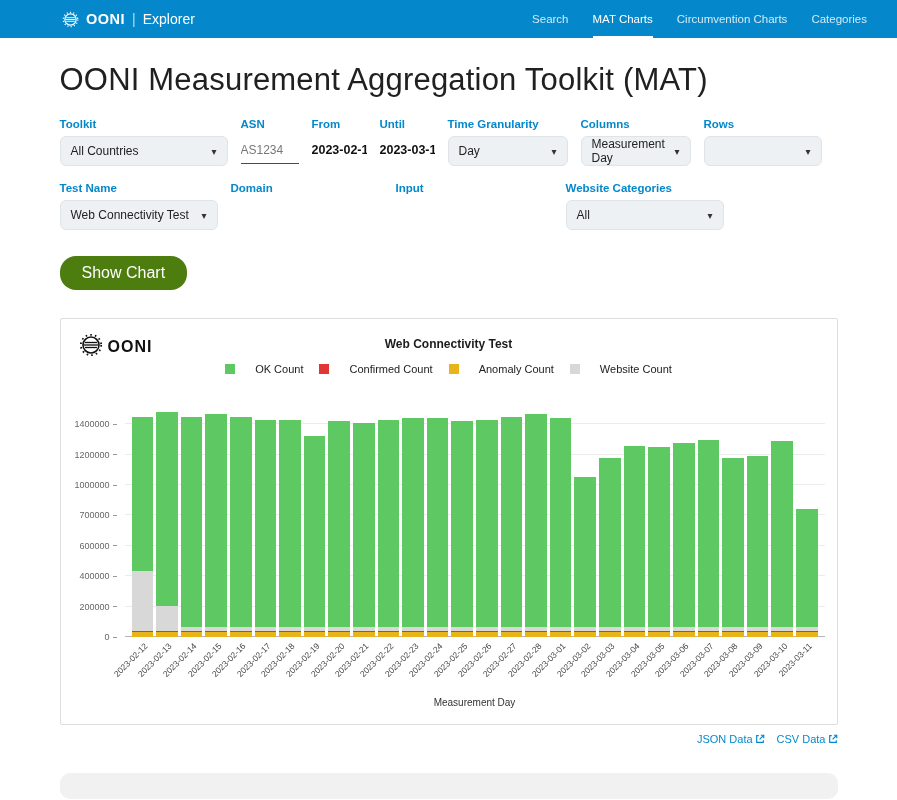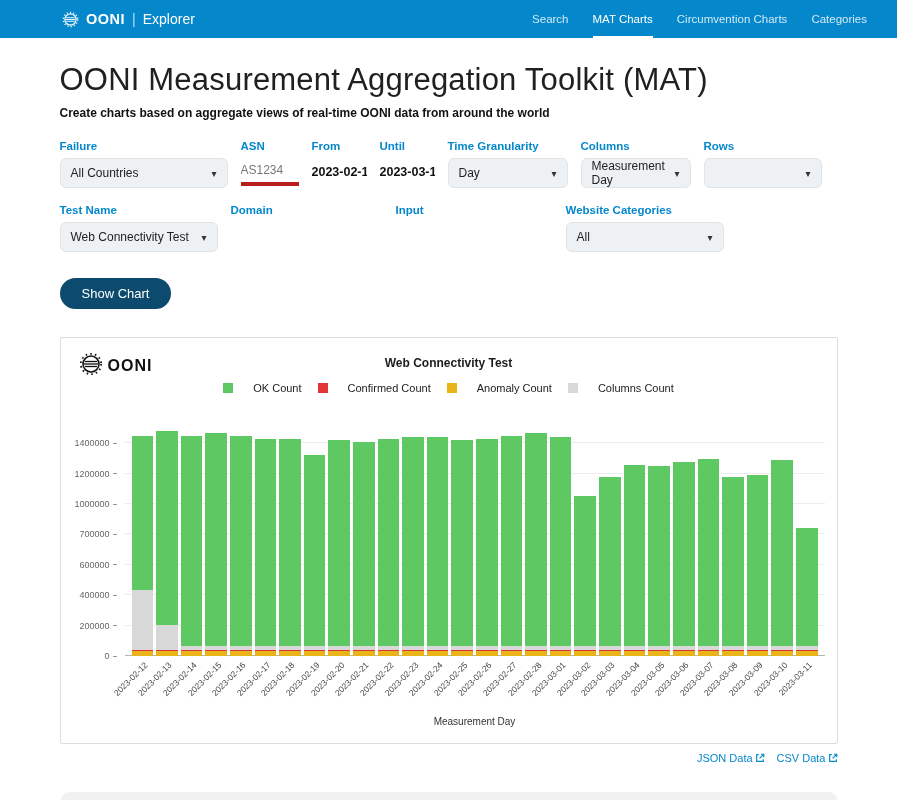--- a/index.html
+++ b/index.html
@@ -41,41 +41,41 @@
   .form-row { display: flex; gap: 13px; margin-bottom: 16px; align-items: flex-start; }
   .field { display: flex; flex-direction: column; }
   .field-label { color: #0588CB; font-size: 11.5px; font-weight: 700; margin-bottom: 6px; }
   .select {
     background: #eef1f4; border: 1px solid #e0e4e8; border-radius: 6px;
     height: 30px; display: flex; align-items: center; justify-content: space-between;
     padding: 0 10px; font-size: 12px; color: #222; cursor: pointer;
   }
   .select .caret { font-size: 10px; color: #333; margin-left: 6px; }
   .txt-input {
-    border: none; border-bottom: 4px solid #b91c1c; background: transparent;
+    border: none; border-bottom: 1px solid #b91c1c; background: transparent;
     height: 28px; font-size: 12px; color: #777; width: 100%;
     font-family: "Liberation Sans", sans-serif; outline: none;
   }
   .date-input {
     border: none; background: transparent; height: 28px;
     font-size: 12.5px; font-weight: 700; color: #111; width: 100%;
     font-family: "Liberation Sans", sans-serif; outline: none;
   }
   .box-input {
     border: 1px solid #e0e0e0; border-radius: 3px; background: #fff;
     height: 30px; padding: 0 8px; font-size: 12px; color: #333; width: 100%;
     font-family: "Liberation Sans", sans-serif; outline: none;
   }
   .box-input::placeholder { color: #c0c0c0; }
   .w-country { width: 168px; } .w-asn { width: 58px; } .w-date { width: 55px; }
   .w-tg { width: 120px; } .w-cols { width: 110px; } .w-rows { width: 118px; }
   .w-test { width: 158px; } .w-domain { width: 152px; } .w-input { width: 157px; } .w-webcat { width: 158px; justify-content: center; }
   .btn-primary {
-    background: #0c4a6e; color: #fff; border: none; border-radius: 16px;
-    font-size: 13px; padding: 8px 22px; cursor: pointer; margin-top: 10px;
+    background: #4d7c0f; color: #fff; border: none; border-radius: 16px;
+    font-size: 16px; padding: 8px 22px; cursor: pointer; margin-top: 10px;
     font-family: "Liberation Sans", sans-serif;
   }
   
   .chart-card { margin-top: 28px; border: 1px solid #ddd; border-radius: 2px; background: #fff; padding: 14px 12px 8px; }
   .chart-head { position: relative; }
   .ooni-logo { position: absolute; left: 6px; top: 0; display: flex; align-items: center; gap: 5px; color: #111; }
   .ooni-logo .logo-text { font-weight: 800; font-size: 16px; letter-spacing: 1px; }
   .chart-title { text-align: center; font-size: 12px; font-weight: 700; padding-top: 4px; }
   .legend { display: flex; justify-content: center; gap: 16px; margin-top: 12px; }
   .legend-item { display: flex; align-items: center; gap: 20px; font-size: 11px; color: #222; }
@@ -129,26 +129,25 @@
     <span class="nav-item">Search</span>
     <span class="nav-item active">MAT Charts</span>
     <span class="nav-item">Circumvention Charts</span>
     <span class="nav-item">Categories</span>
   </nav>
 </header>
 
 <main class="page">
 
   <h1 class="page-title">OONI Measurement Aggregation Toolkit (MAT)</h1>
-  <p class="page-subtitle">Create charts based on aggregate views of real-time OONI data from around the world</p>
 
   <div class="form">
     <div class="form-row">
       <div class="field w-country">
-        <span class="field-label">Failure</span>
+        <span class="field-label">Toolkit</span>
         <div class="select">
           <span>All Countries</span>
           <span class="caret">▾</span>
         </div>
       </div>
       <div class="field w-asn">
         <span class="field-label">ASN</span>
         <input class="txt-input" type="text" value="AS1234" style="">
       </div>
       <div class="field w-date">
@@ -231,21 +230,21 @@
           <div class="legend-item">
             <span class="legend-swatch" style="background: rgb(225, 53, 54);"></span>
             <span>Confirmed Count</span>
           </div>
           <div class="legend-item">
             <span class="legend-swatch" style="background: rgb(232, 180, 23);"></span>
             <span>Anomaly Count</span>
           </div>
           <div class="legend-item">
             <span class="legend-swatch" style="background: rgb(216, 216, 216);"></span>
-            <span>Columns Count</span>
+            <span>Website Count</span>
           </div>
         </div>
     </div>
 
     <div class="chart-area">
       <div class="y-axis">
           <div class="ytick" style="bottom: 0%;">
             <span>0</span>
           </div>
           <div class="ytick" style="bottom: 13.3333%;">

